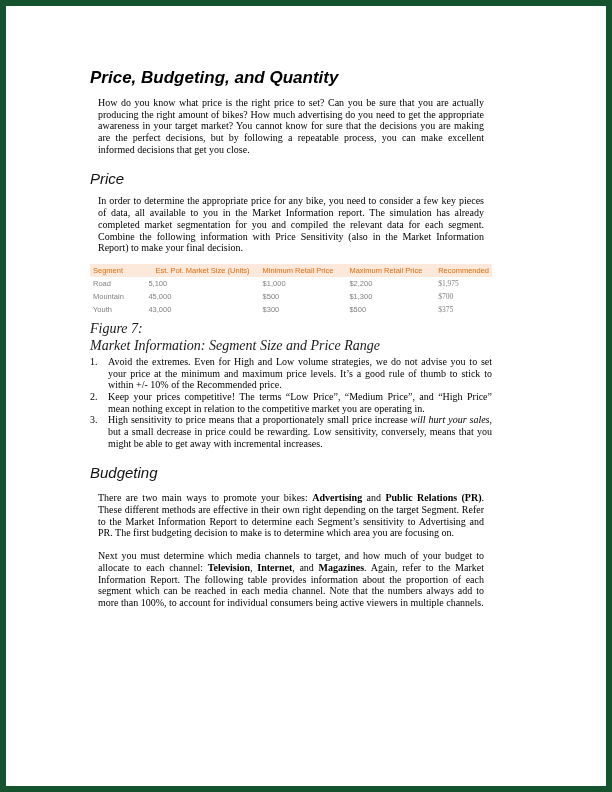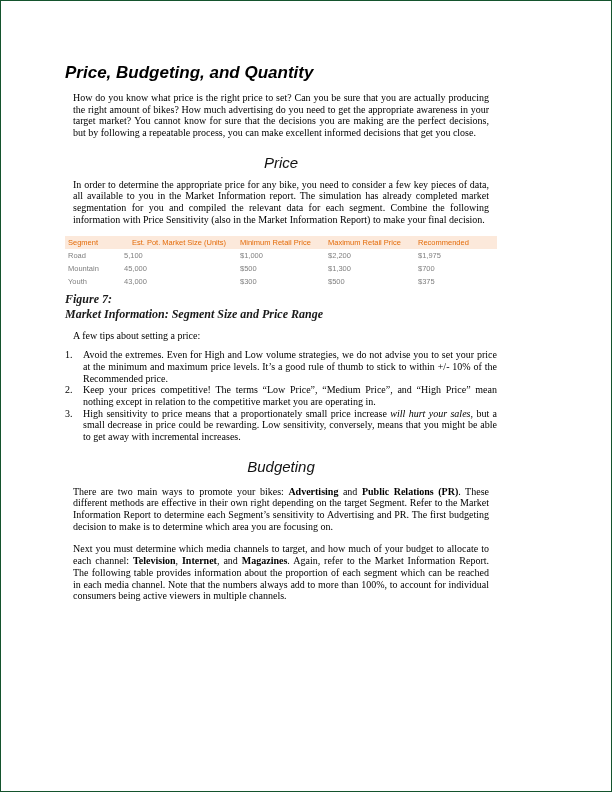--- a/index.html
+++ b/index.html
@@ -1,31 +1,31 @@
 <!DOCTYPE html>
 <html style="--table_header_bg: #FCE9DB; --table_header_text: #E36C0A; --table_value_text: #808080;"><head>
 <meta charset="utf-8">
 <style>
   html,body{margin:0;padding:0;background:#fff;}
   .page{
     width:612px;height:792px;box-sizing:border-box;
-    padding:62px 114px 0 64px;
-    background:#ffffff;border:1px solid #14532d;
+    padding:62px 114px 0 84px;
+    background:#ffffff;border:6px solid #14532d;
     font-family:"Liberation Serif",serif;color:#000;
     overflow:hidden;
   }
   h1.doc-title{
     font-family:"Liberation Sans",sans-serif;
     font-style:italic;font-weight:bold;font-size:17px;
     margin:0 0 9px 0;color:#000;
   }
   h2.section-heading{
     font-family:"Liberation Sans",sans-serif;
     font-style:italic;font-weight:normal;font-size:15px;
-    margin:15px 0 6px 0;color:#111;text-align:center;
+    margin:15px 0 6px 0;color:#111;
   }
   p.body{font-size:10px;line-height:1.17;text-align:justify;margin:8px;}
   p.spaced{margin-top:11px;}
   table.seg-table{
     border-collapse:collapse;width:100%;
     margin:10px 0 2px 0;
     font-family:"Liberation Sans",sans-serif;font-size:7.5px;
   }
   table.seg-table th{
     background:var(--table_header_bg,#FCE9DB);
@@ -37,23 +37,23 @@
   table.seg-table th:nth-child(3){width:82px;}
   table.seg-table th:nth-child(4){width:84px;}
   table.seg-table td{
     color:var(--table_value_text,#808080);
     padding:2px 3px;
   }
   td.num{text-align:left;}
   td.num.c2{padding-right:30px;}
   td.num.c3{padding-right:22px;}
   td.num.c4{padding-right:22px;}
-  td.num.c5{padding-right:6px;}
+  td.num.c5{padding-right:6px;font-family:Liberation Serif, serif;}
   .caption{
-    font-size:12px;font-weight:bold;font-style:italic;
+    font-size:14px;font-weight:normal;font-style:italic;
     line-height:1.25;margin:4px 0 0 0;color:#1a1a1a;
   }
   .tips-intro{margin-top:12px;}
   .tips{margin-top:1px;}
   .tip{display:flex;font-size:10px;line-height:1.17;}
   .tip .num{flex:0 0 18px;width:18px;}
   .tip .txt{flex:1;text-align:justify;}
 </style>
 </head>
 <body>
@@ -101,21 +101,20 @@
         <td class="num c5">$375</td>
       </tr>
     </tbody>
   </table>
 
   <div class="caption">
     <div>Figure 7:</div>
     <div>Market Information: Segment Size and Price Range</div>
   </div>
 
-  <p class="body tips-intro">A few tips about setting a price:</p>
 
   <div class="tips">
     <div class="tip">
       <span class="num">1.</span>
       <span class="txt"><span>Avoid the extremes. Even for High and Low volume strategies, we do not advise you to set your price at the minimum and maximum price levels. It’s a good rule of thumb to stick to within +/- 10% of the Recommended price.</span></span>
     </div>
     <div class="tip">
       <span class="num">2.</span>
       <span class="txt"><span>Keep your prices competitive! The terms “Low Price”, “Medium Price”, and “High Price” mean nothing except in relation to the competitive market you are operating in.</span></span>
     </div>

